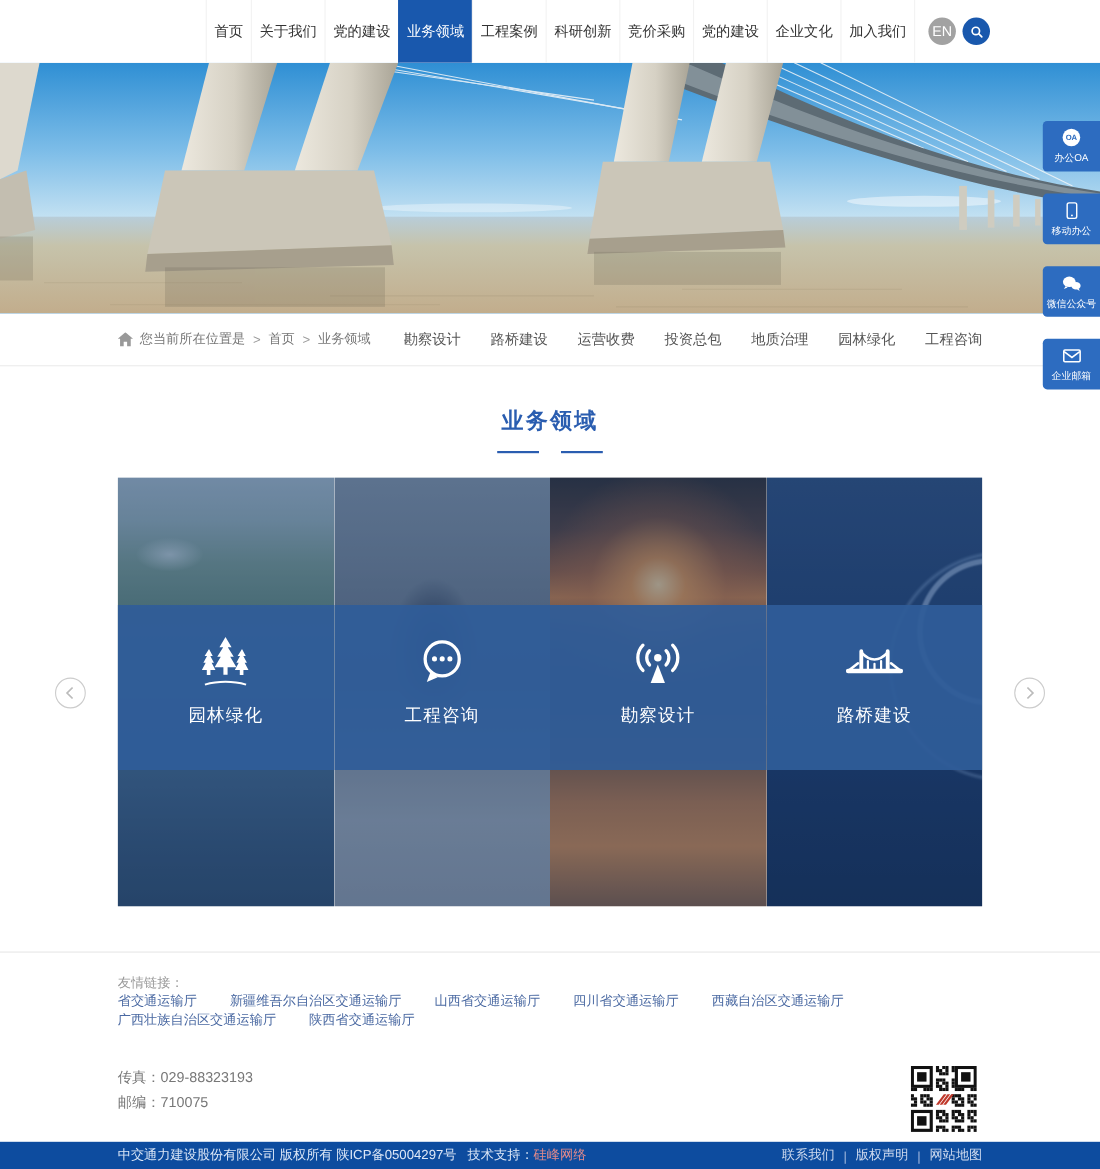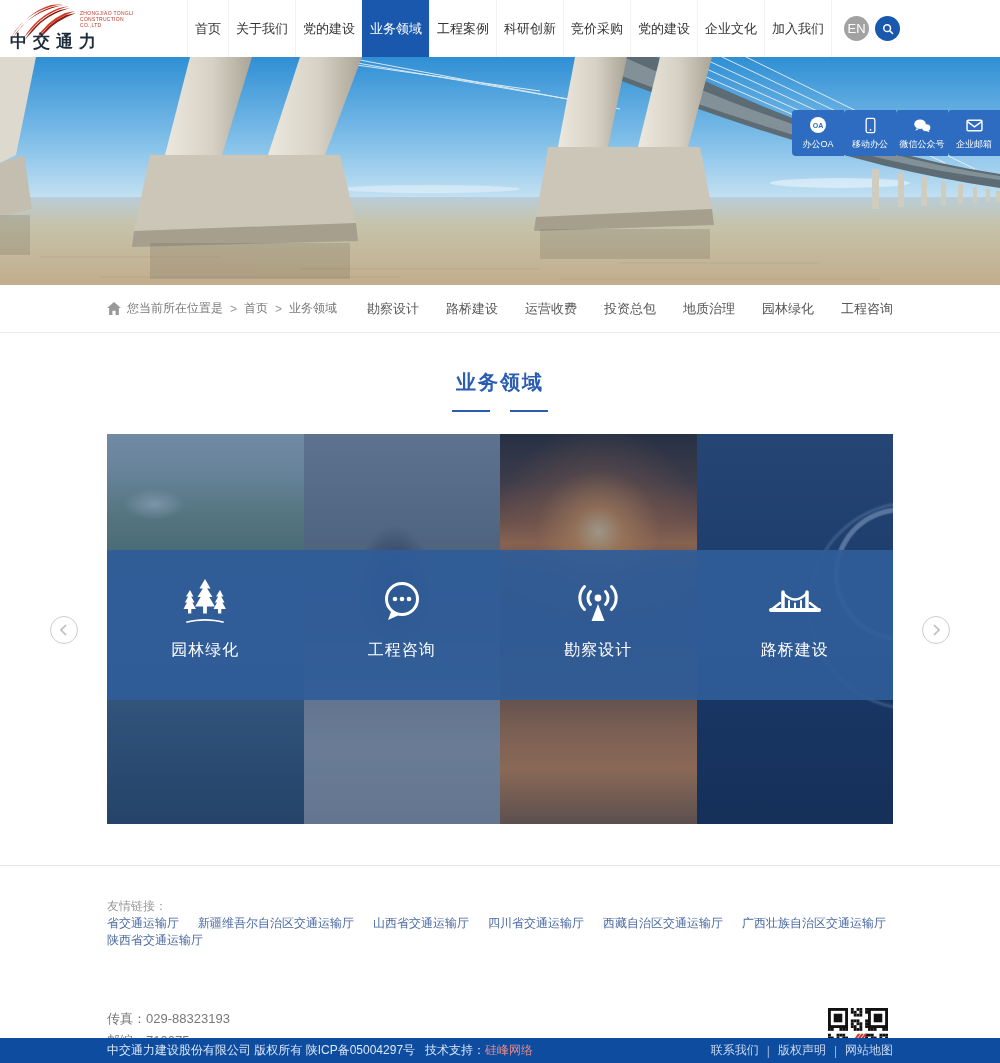--- a/index.html
+++ b/index.html
@@ -4,21 +4,21 @@
 <style>
   :root{
     --accent:#1958ad; --side-blue:#2d6cc0; --bar-blue:#0d4c9f;
     --title-blue:#2a5db0; --link-blue:#4a69a2; --support-red:#e38a8a;
   }
   *{box-sizing:border-box}
   html,body{margin:0;padding:0}
   body{width:1000px;height:1063px;position:relative;overflow:hidden;background:#fff;
        font-family:"Liberation Sans","DejaVu Sans",sans-serif;}
   a{text-decoration:none;cursor:pointer}
-  .container{width:786px;margin:13px auto}
+  .container{width:786px;margin:0 auto}
 
   
   header{height:57px;display:flex;align-items:center;background:#fff;position:relative;z-index:20;
          padding-right:100px;}
   .logo{width:132px;height:54px;margin-left:6px;position:relative;flex:none;cursor:pointer}
   .logo svg.swoosh{position:absolute;left:2px;top:2px}
   .logo-en{position:absolute;left:74px;top:8px;color:#c0392b;font-size:5px;line-height:6px;width:56px;
            letter-spacing:.3px}
   .logo-cn{position:absolute;left:4px;bottom:3px;font-size:17px;font-weight:bold;color:#1c2b3a;
            letter-spacing:6px;white-space:nowrap}
@@ -31,21 +31,21 @@
   .lang-btn{width:25px;height:25px;border-radius:50%;background:#a2a2a2;color:#fff;font-size:13px;
             display:flex;align-items:center;justify-content:center;cursor:pointer;border:none}
   .search-btn{width:25px;height:25px;border-radius:50%;background:var(--accent);border:none;
               display:flex;align-items:center;justify-content:center;cursor:pointer}
 
   
   .hero{height:228px;position:relative;overflow:hidden;background:#7db8e4}
   .hero svg{display:block;width:1000px;height:228px}
 
   
-  .side-buttons{position:absolute;top:110px;right:0;z-index:60;display:flex;flex-direction:row;gap:0}
+  .side-buttons{position:absolute;top:110px;right:0;z-index:60;display:flex;flex-direction:column;gap:20px}
   .side-btn{width:52px;background:var(--side-blue);border-radius:4px 0 0 4px;color:#fff;text-align:center;
             padding:6px 0 5px;cursor:pointer}
   .side-btn .icon{height:18px;display:flex;justify-content:center;align-items:center;margin-bottom:3px}
   .side-btn .lbl{font-size:10px;display:block;transform:scale(.9);white-space:nowrap}
   .oa-badge{width:16px;height:16px;background:#fff;color:var(--side-blue);border-radius:50%;font-size:7px;
             font-weight:bold;display:flex;align-items:center;justify-content:center}
 
   
   .crumb-bar{height:48px;border-bottom:1px solid #ececec;background:#fff;display:flex;align-items:center}
   .crumb-bar .container{display:flex;align-items:center;justify-content:space-between}
@@ -113,34 +113,20 @@
                          color:#dce7f7}
   .support{color:var(--support-red)}
   .foot-links{display:flex;align-items:center;gap:8px}
   .foot-link{color:#cdd9ee}
   .fsep{color:#9fb6dc}
 </style>
 </head>
 <body>
 
 <header>
-  <div class="logo">
-    <svg class="swoosh" width="70" height="38" viewBox="0 0 70 38">
-      <g>
-        <path d="M3 37 Q20 10 44 3 L56 1 Q30 6 14 22 Q7 29 3 37Z" fill="#8c1d14"></path>
-        <path d="M2 35 Q19 8 43 1 L55 0 Q29 4 13 20 Q6 27 2 35Z" fill="#d23a24"></path>
-        <path d="M16 37 Q30 14 52 6 L62 4 Q38 11 26 26 Q20 32 16 37Z" fill="#8c1d14"></path>
-        <path d="M15 35 Q29 12 51 4 L61 2 Q37 9 25 24 Q19 30 15 35Z" fill="#d23a24"></path>
-        <path d="M29 37 Q40 19 58 11 L68 9 Q47 17 37 29 Q32 34 29 37Z" fill="#8c1d14"></path>
-        <path d="M28 35 Q39 17 57 9 L67 7 Q46 15 36 27 Q31 32 28 35Z" fill="#d23a24"></path>
-      </g>
-    </svg>
-    <div class="logo-en">ZHONGJIAO TONGLI CONSTRUCTION CO.,LTD</div>
-    <div class="logo-cn">中交通力</div>
-  </div>
 
   <nav>
       <div class="nav-item">首页</div>
       <div class="nav-item">关于我们</div>
       <div class="nav-item">党的建设</div>
       <div class="nav-item active">业务领域</div>
       <div class="nav-item">工程案例</div>
       <div class="nav-item">科研创新</div>
       <div class="nav-item">竞价采购</div>
       <div class="nav-item">党的建设</div>
@@ -383,21 +369,21 @@
         <svg width="12" height="12" viewBox="0 0 12 12" fill="none" stroke="#bbb" stroke-width="1.6">
           <path d="M4 1l5 5-5 5"></path>
         </svg>
       </span>
     </button>
   </div>
 
   <div class="links-row">
     <div class="container">
       <span class="fl-label">友情链接：</span>
-      <span style="display:flex;flex-wrap:wrap;column-gap:19px">
+      <span style="display:flex;flex-wrap:wrap;column-gap:30px">
           <a class="fl-link">省交通运输厅</a>
           <a class="fl-link">新疆维吾尔自治区交通运输厅</a>
           <a class="fl-link">山西省交通运输厅</a>
           <a class="fl-link">四川省交通运输厅</a>
           <a class="fl-link">西藏自治区交通运输厅</a>
           <a class="fl-link">广西壮族自治区交通运输厅</a>
           <a class="fl-link">陕西省交通运输厅</a>
         </span>
     </div>
   </div>

